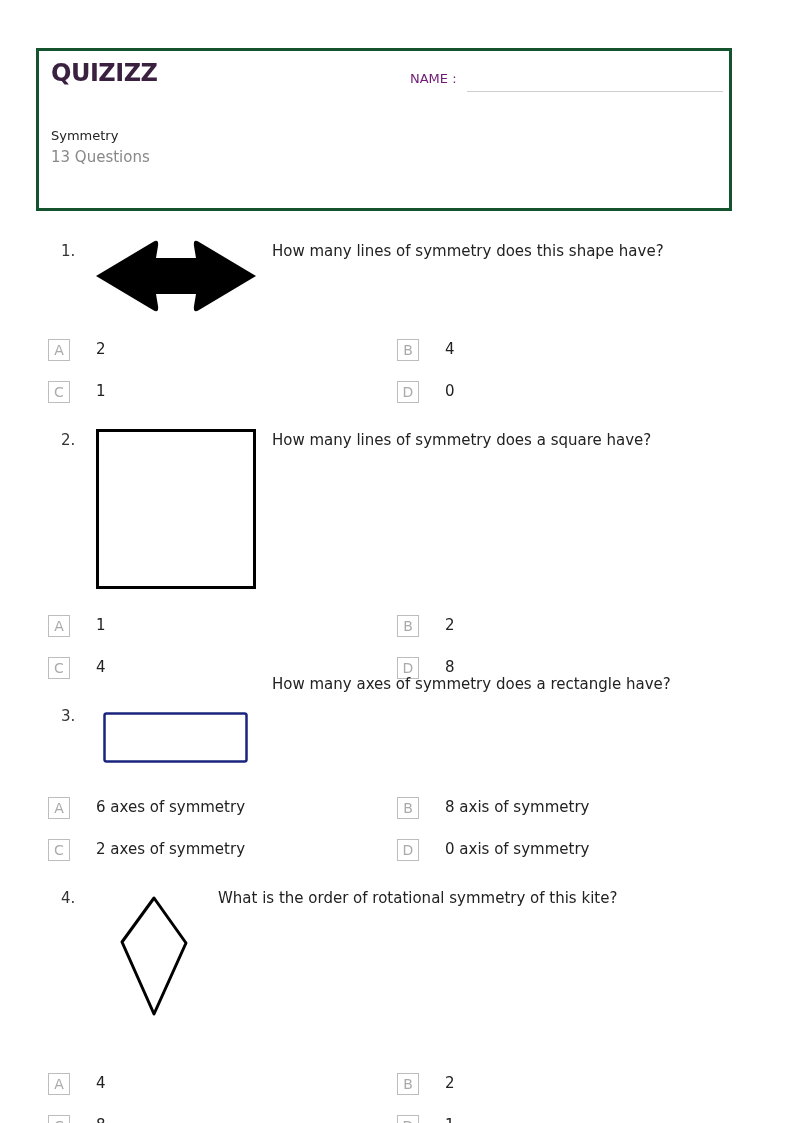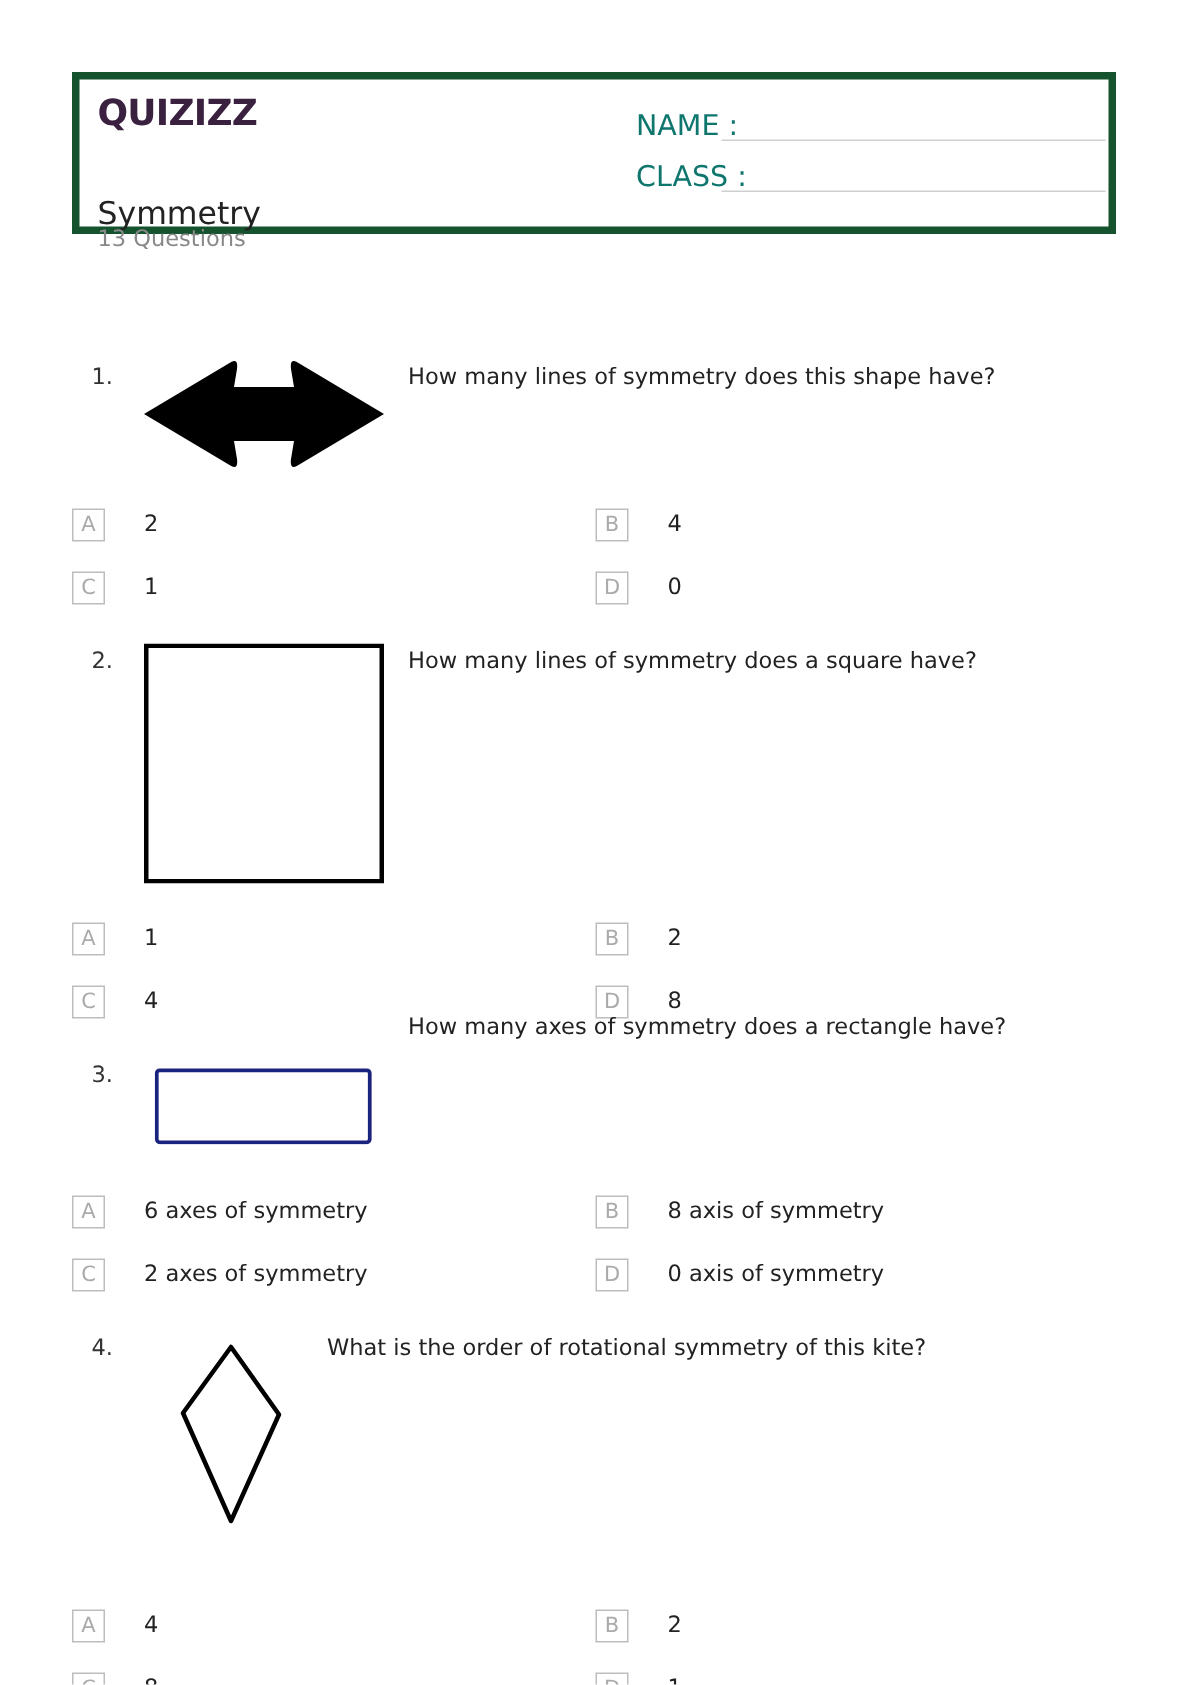--- a/index.html
+++ b/index.html
@@ -1,32 +1,32 @@
 <!DOCTYPE html>
 <html><head>
   <meta charset="utf-8">
   <style>
     html, body { margin: 0; padding: 0; background: #ffffff; }
     body {
       width: 794px; height: 1123px; overflow: hidden; position: relative;
       font-family: "DejaVu Sans", sans-serif; color: #222222;
     }
     .header-box {
-      position: absolute; left: 48px; top: 48px; width: 696px; height: 108px;
-      border: 5px solid #14532d; box-sizing: border-box;
+      position: absolute; left: 36px; top: 48px; width: 696px; height: 163px;
+      border: 3px solid #14532d; box-sizing: border-box;
     }
     .logo {
       position: absolute; left: 12px; top: 8px;
       font-family: "DejaVu Sans", sans-serif; font-weight: bold; font-size: 24px;
       color: #3b2140; letter-spacing: -0.5px;
     }
-    .ws-title { position: absolute; left: 12px; top: 77px; font-size: 21px; color: #222; }
+    .ws-title { position: absolute; left: 12px; top: 77px; font-size: 13px; color: #222; }
     .ws-count { position: absolute; left: 12px; top: 97px; font-size: 15px; color: #888; }
     .field { position: absolute; left: 371px; width: 313px; height: 22px; }
-    .field-label { position: absolute; left: 0; top: 0; font-size: 19px; color: #0f766e; text-align: right; }
+    .field-label { position: absolute; left: 0; top: 0; font-size: 13px; color: #701a75; text-align: right; }
     .field-line { position: absolute; left: 57px; right: 0; top: 20px; border-bottom: 1px solid #cfcfcf; }
     .q-num { position: absolute; font-size: 15px; color: #333; }
     .q-text { position: absolute; font-size: 15px; color: #222; }
     .opt { position: absolute; height: 24px; }
     .opt-letter {
       position: absolute; left: 0; top: 0; width: 22px; height: 22px;
       border: 1px solid #bdbdbd; box-sizing: border-box;
       font-size: 14px; color: #aaaaaa; text-align: center; line-height: 21px;
     }
     .opt-text { position: absolute; left: 48px; top: 1px; font-size: 15px; color: #222; white-space: nowrap; }
@@ -35,24 +35,20 @@
 </head>
 <body>
 
 <div class="header-box">
   <div class="logo">QUIZIZZ</div>
   <div class="ws-title">Symmetry</div>
   <div class="ws-count">13 Questions</div>
 
   <div class="field" style="top:20px;">
     <span class="field-label">NAME :</span>
-    <div class="field-line"></div>
-  </div>
-  <div class="field" style="top:54px;">
-    <span class="field-label">CLASS :</span>
     <div class="field-line"></div>
   </div>
 </div>
 
 <div>
   <span class="q-num" style="left:61px; top:242px;">1.</span>
   <svg class="shape" style="left:96px; top:238px;" width="160" height="76" viewBox="0 0 160 76">
     <path d="M0 38 L57 4 Q63 0 62 8 L60 20 L100 20 L98 8 Q97 0 103 4 L160 38 L103 72 Q97 76 98 68 L100 56 L60 56 L62 68 Q63 76 57 72 Z" fill="#000"></path>
   </svg>
   <span class="q-text" style="left:272px; top:242px;">How many lines of symmetry does this shape have?</span>

